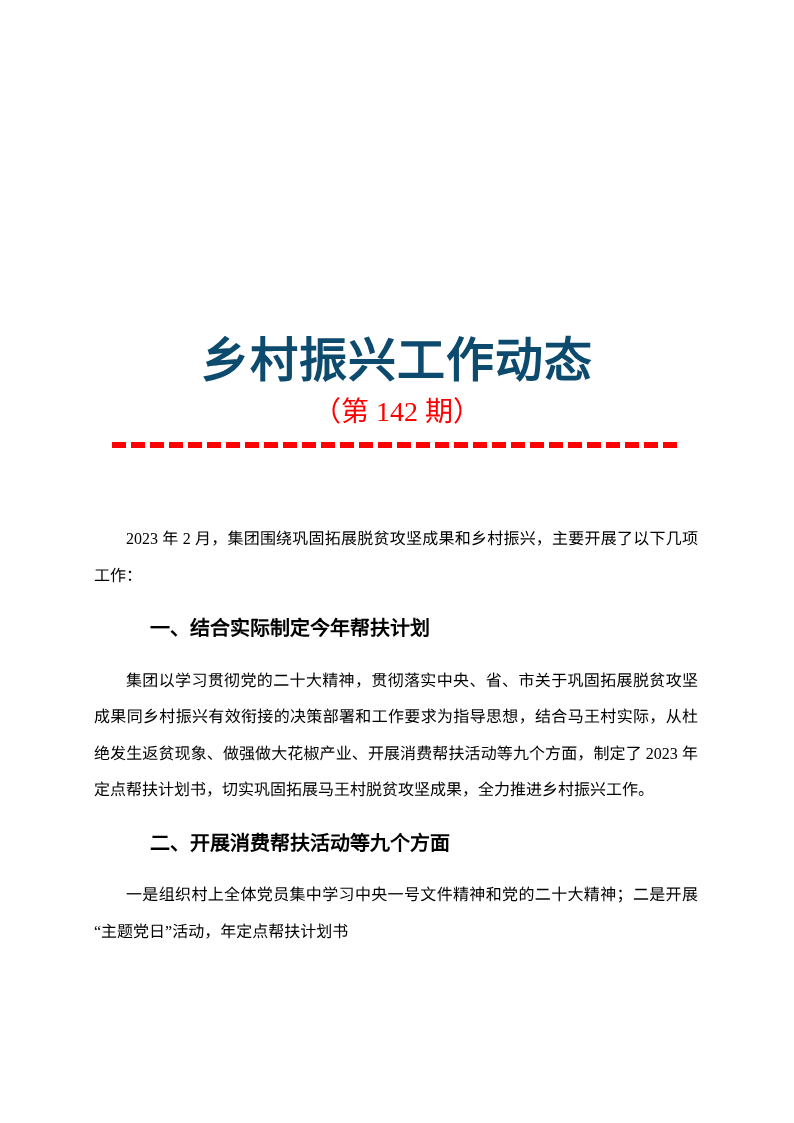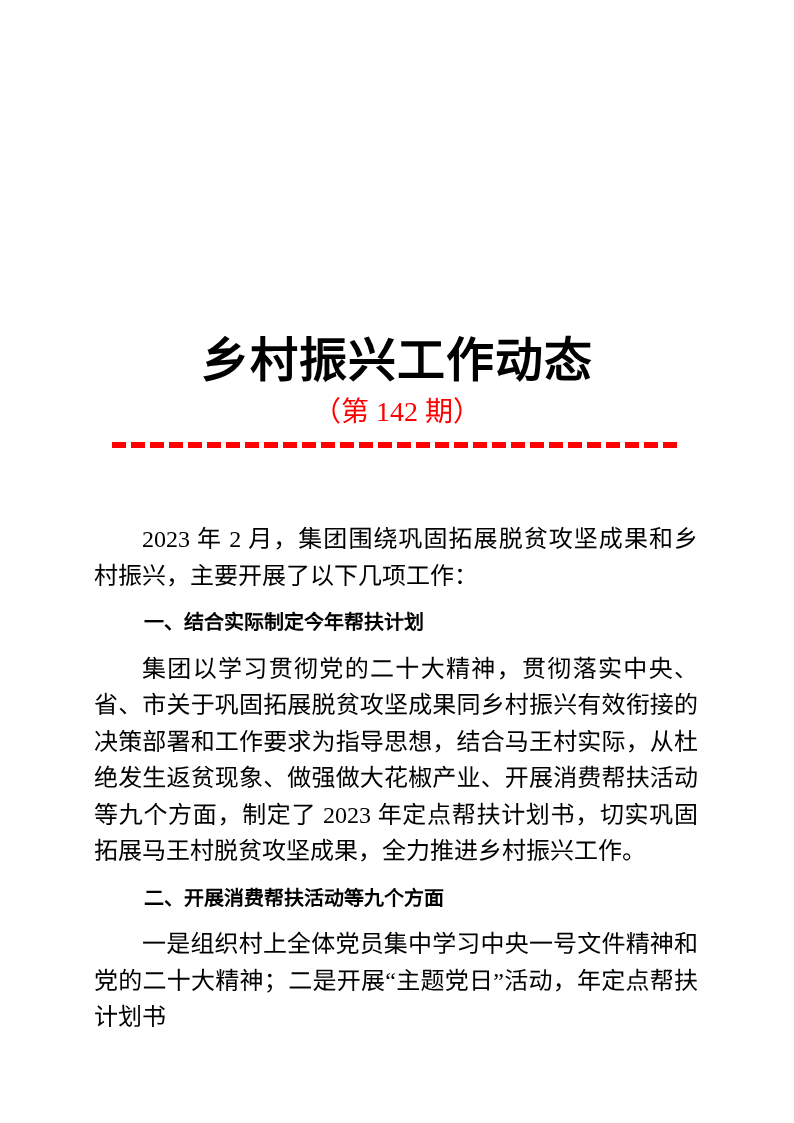--- a/index.html
+++ b/index.html
@@ -19,21 +19,21 @@
     padding-top: 331px;
     text-align: center;
   }
   .title {
     margin: 0;
     font-family: "Liberation Serif", "DejaVu Serif", serif;
     font-weight: bold;
     font-size: 48px;
     line-height: 60px;
     letter-spacing: 1px;
-    color: #000000;
+    color: #0c4a6e;
   }
   .issue {
     margin-top: 4px;
     font-family: "Liberation Serif", "DejaVu Serif", serif;
     font-weight: normal;
     font-size: 28px;
     line-height: 34px;
     color: #ff0000;
   }
   .divider {
@@ -46,27 +46,27 @@
       transparent 14px, transparent 19px
     );
   }
   .doc-body {
     margin: 73px 96px 0 94px;
     color: #000000;
   }
   .para {
     margin: 0;
     font-family: "Liberation Serif", "DejaVu Serif", serif;
-    font-size: 24px;
+    font-size: 16px;
     line-height: 36.5px;
     text-align: justify;
     text-indent: 2em;
   }
   .heading {
-    margin: 10px;
+    margin: 16px;
     font-family: "Liberation Sans", "DejaVu Sans", sans-serif;
     font-weight: bold;
     font-size: 20px;
     line-height: 36.5px;
     text-align: left;
     text-indent: 2em;
     color: #000000;
   }
   .bold-run {
     font-family: "Liberation Sans", "DejaVu Sans", sans-serif;

